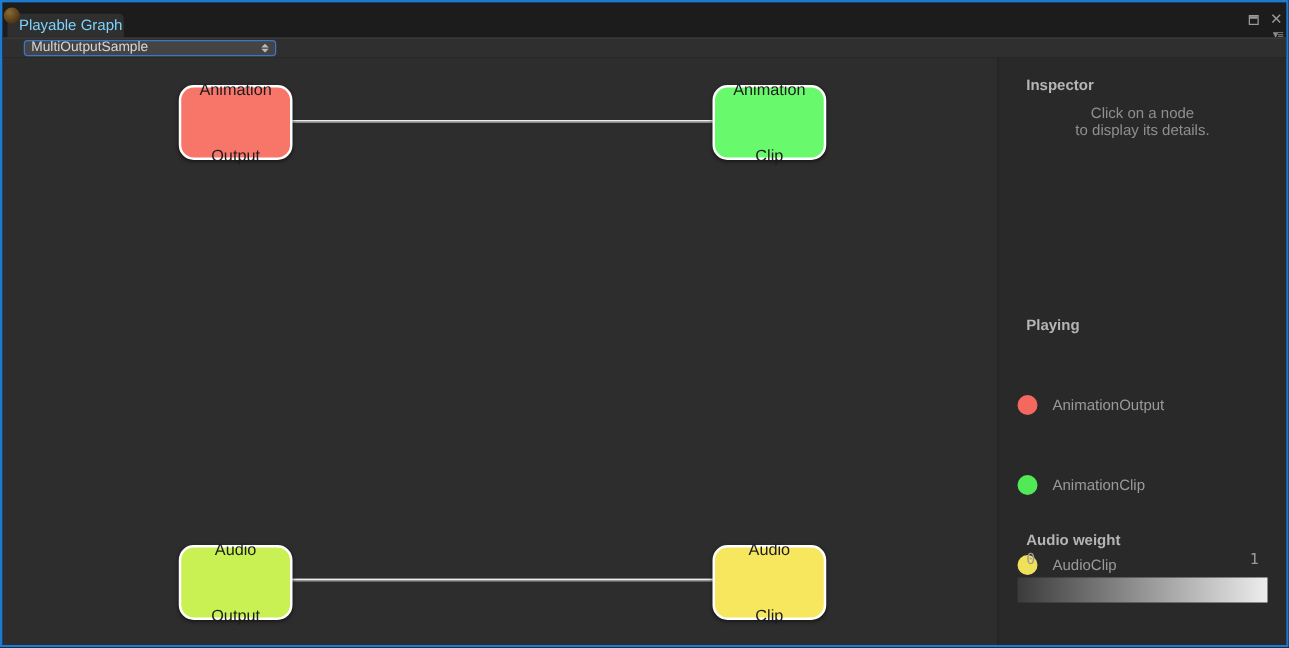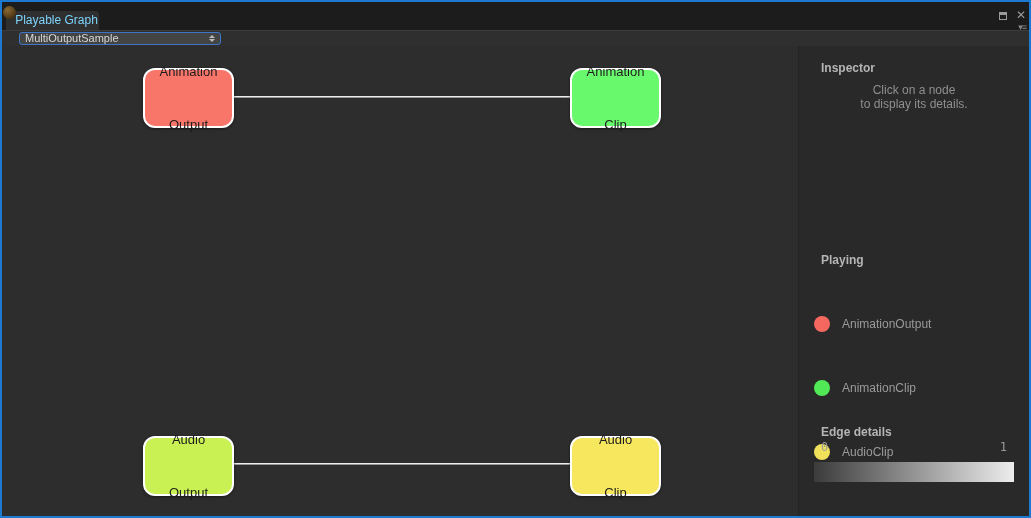--- a/index.html
+++ b/index.html
@@ -167,21 +167,21 @@
         <div class="legend-item">
           <span class="legend-dot" style="background-color: rgb(82, 233, 86);"></span>
           <span class="legend-label">AnimationClip</span>
         </div>
         <div class="legend-item">
           <span class="legend-dot" style="background-color: rgb(240, 225, 91);"></span>
           <span class="legend-label">AudioClip</span>
         </div>
       </div>
 
-      <div class="edgeweight-title">Edge details</div>
+      <div class="edgeweight-title">Audio weight</div>
       <div class="scale-row">
         <span>0</span>
         <span>1</span>
       </div>
       <div class="gradient-bar" style="background: linear-gradient(to right, rgb(59, 59, 59), rgb(237, 237, 237));"></div>
     </div>
 
   </div>
 </div>
 

